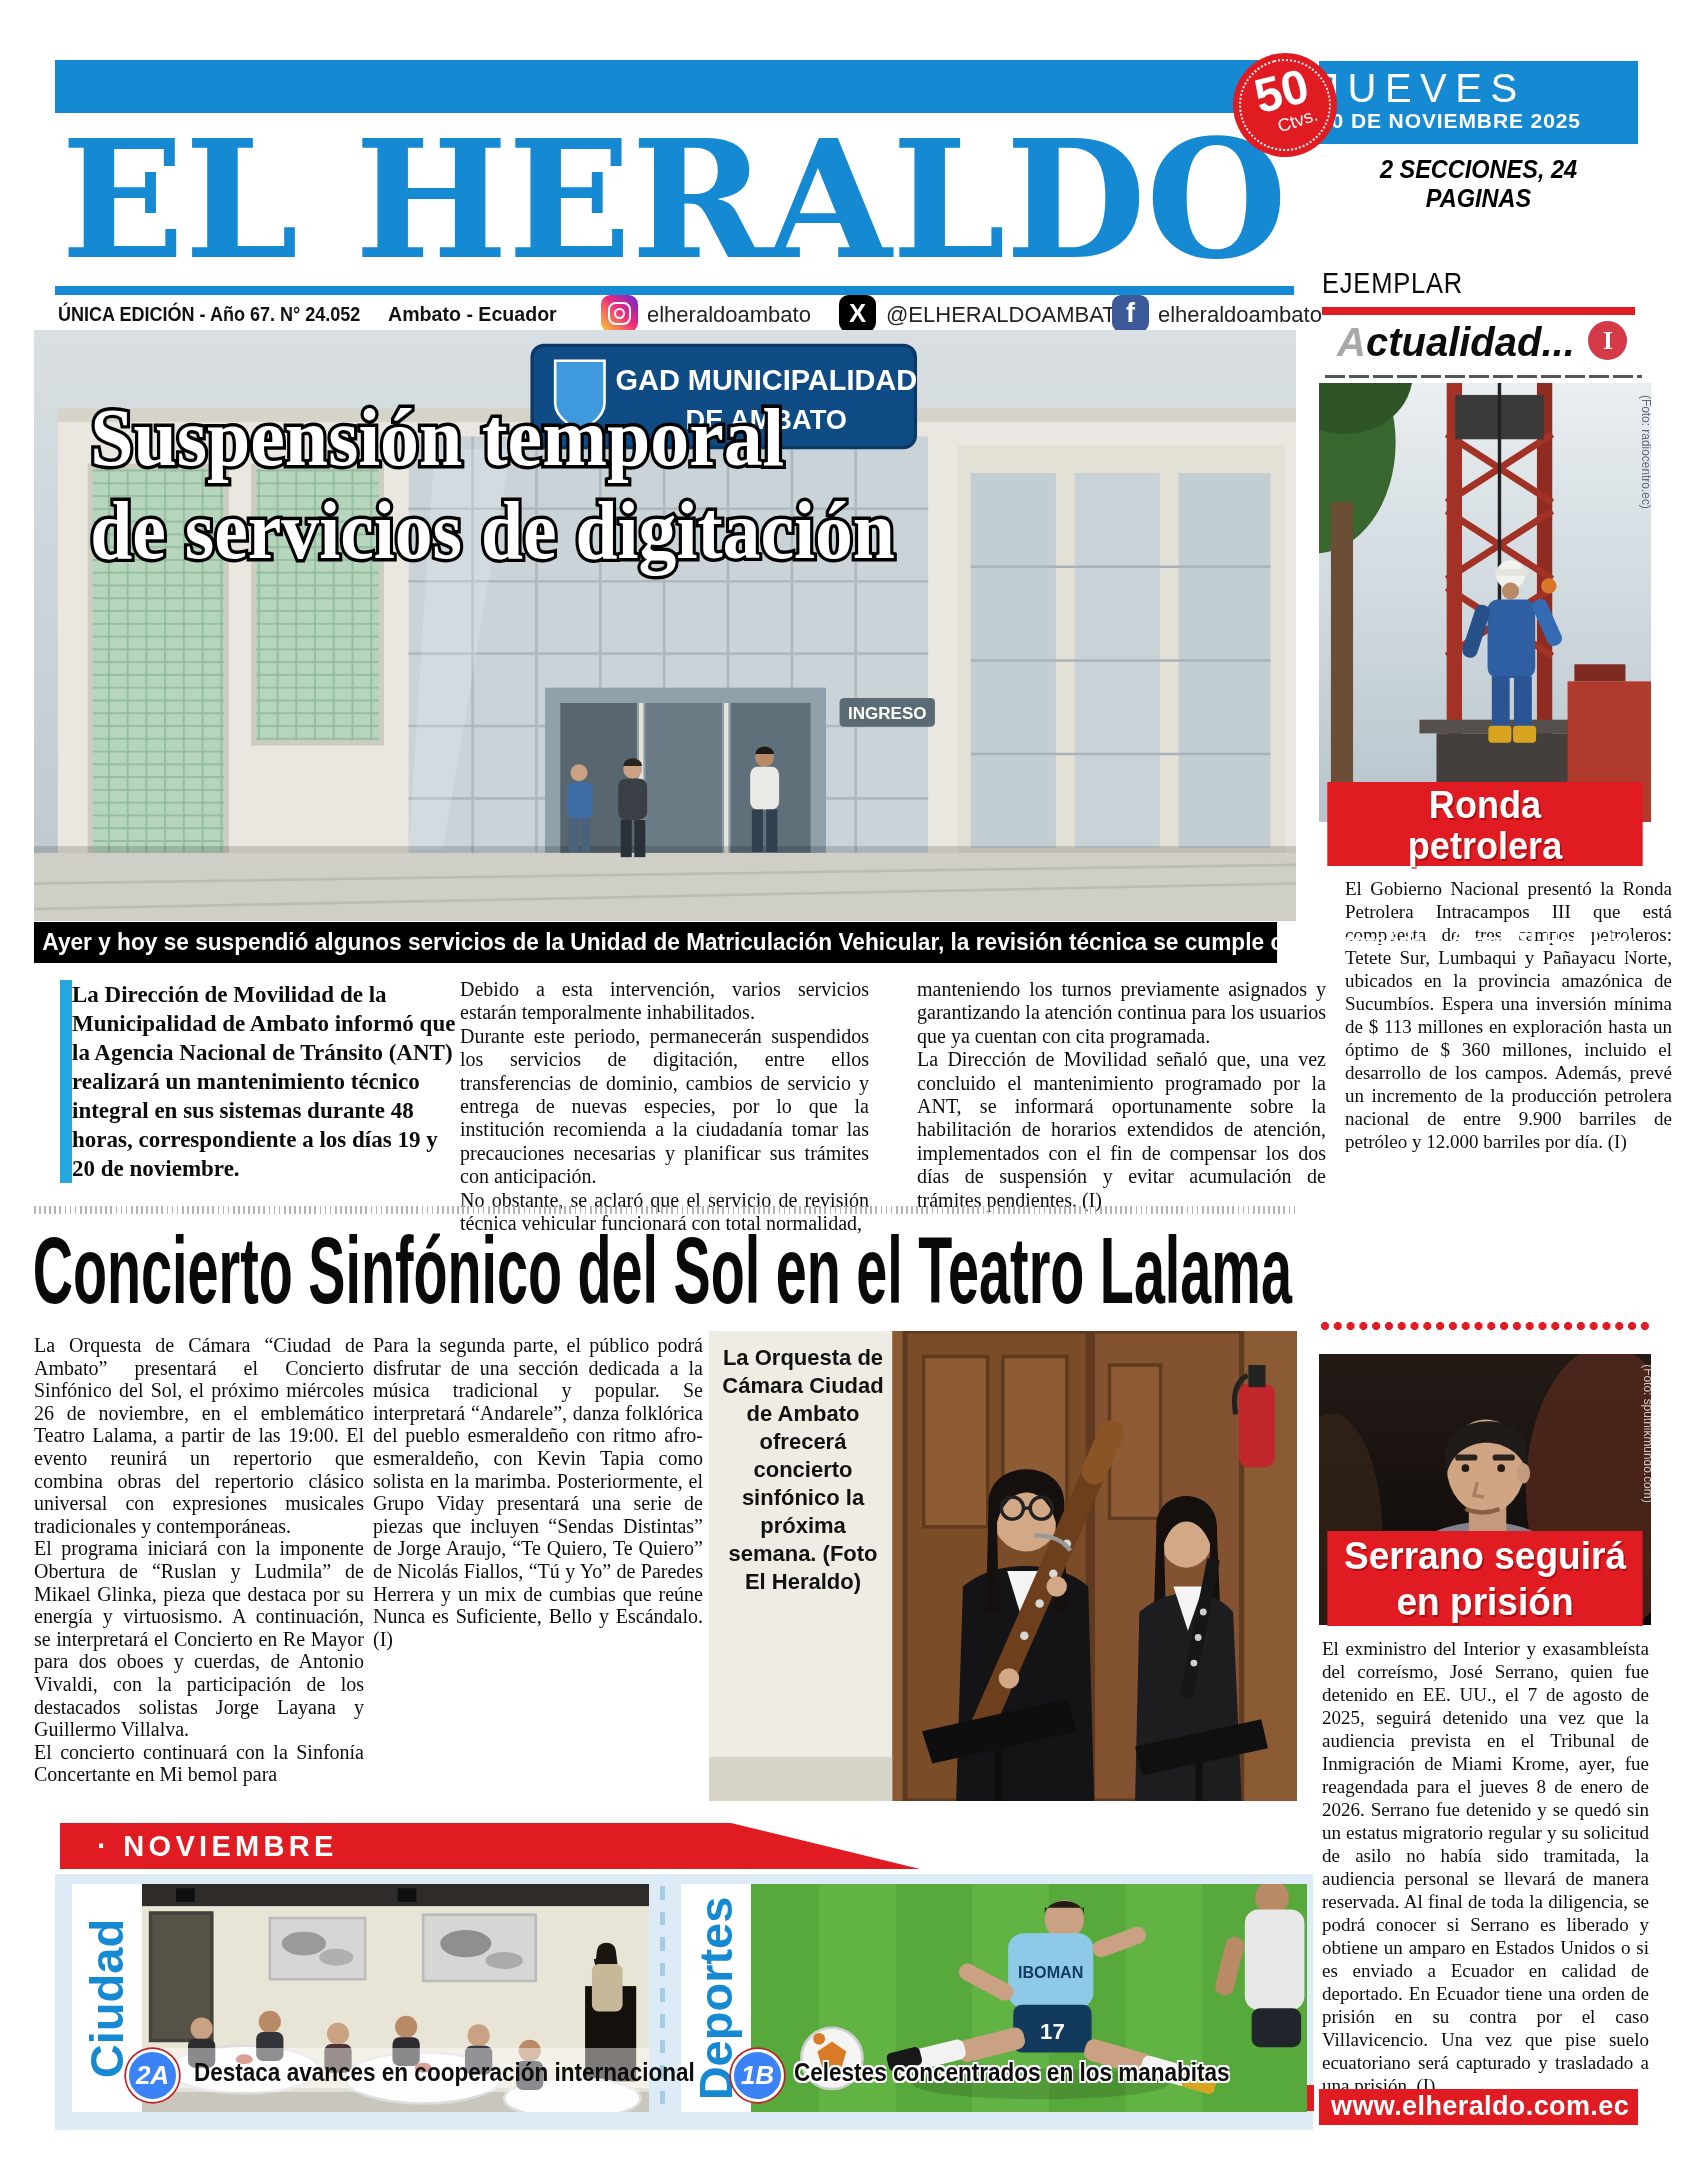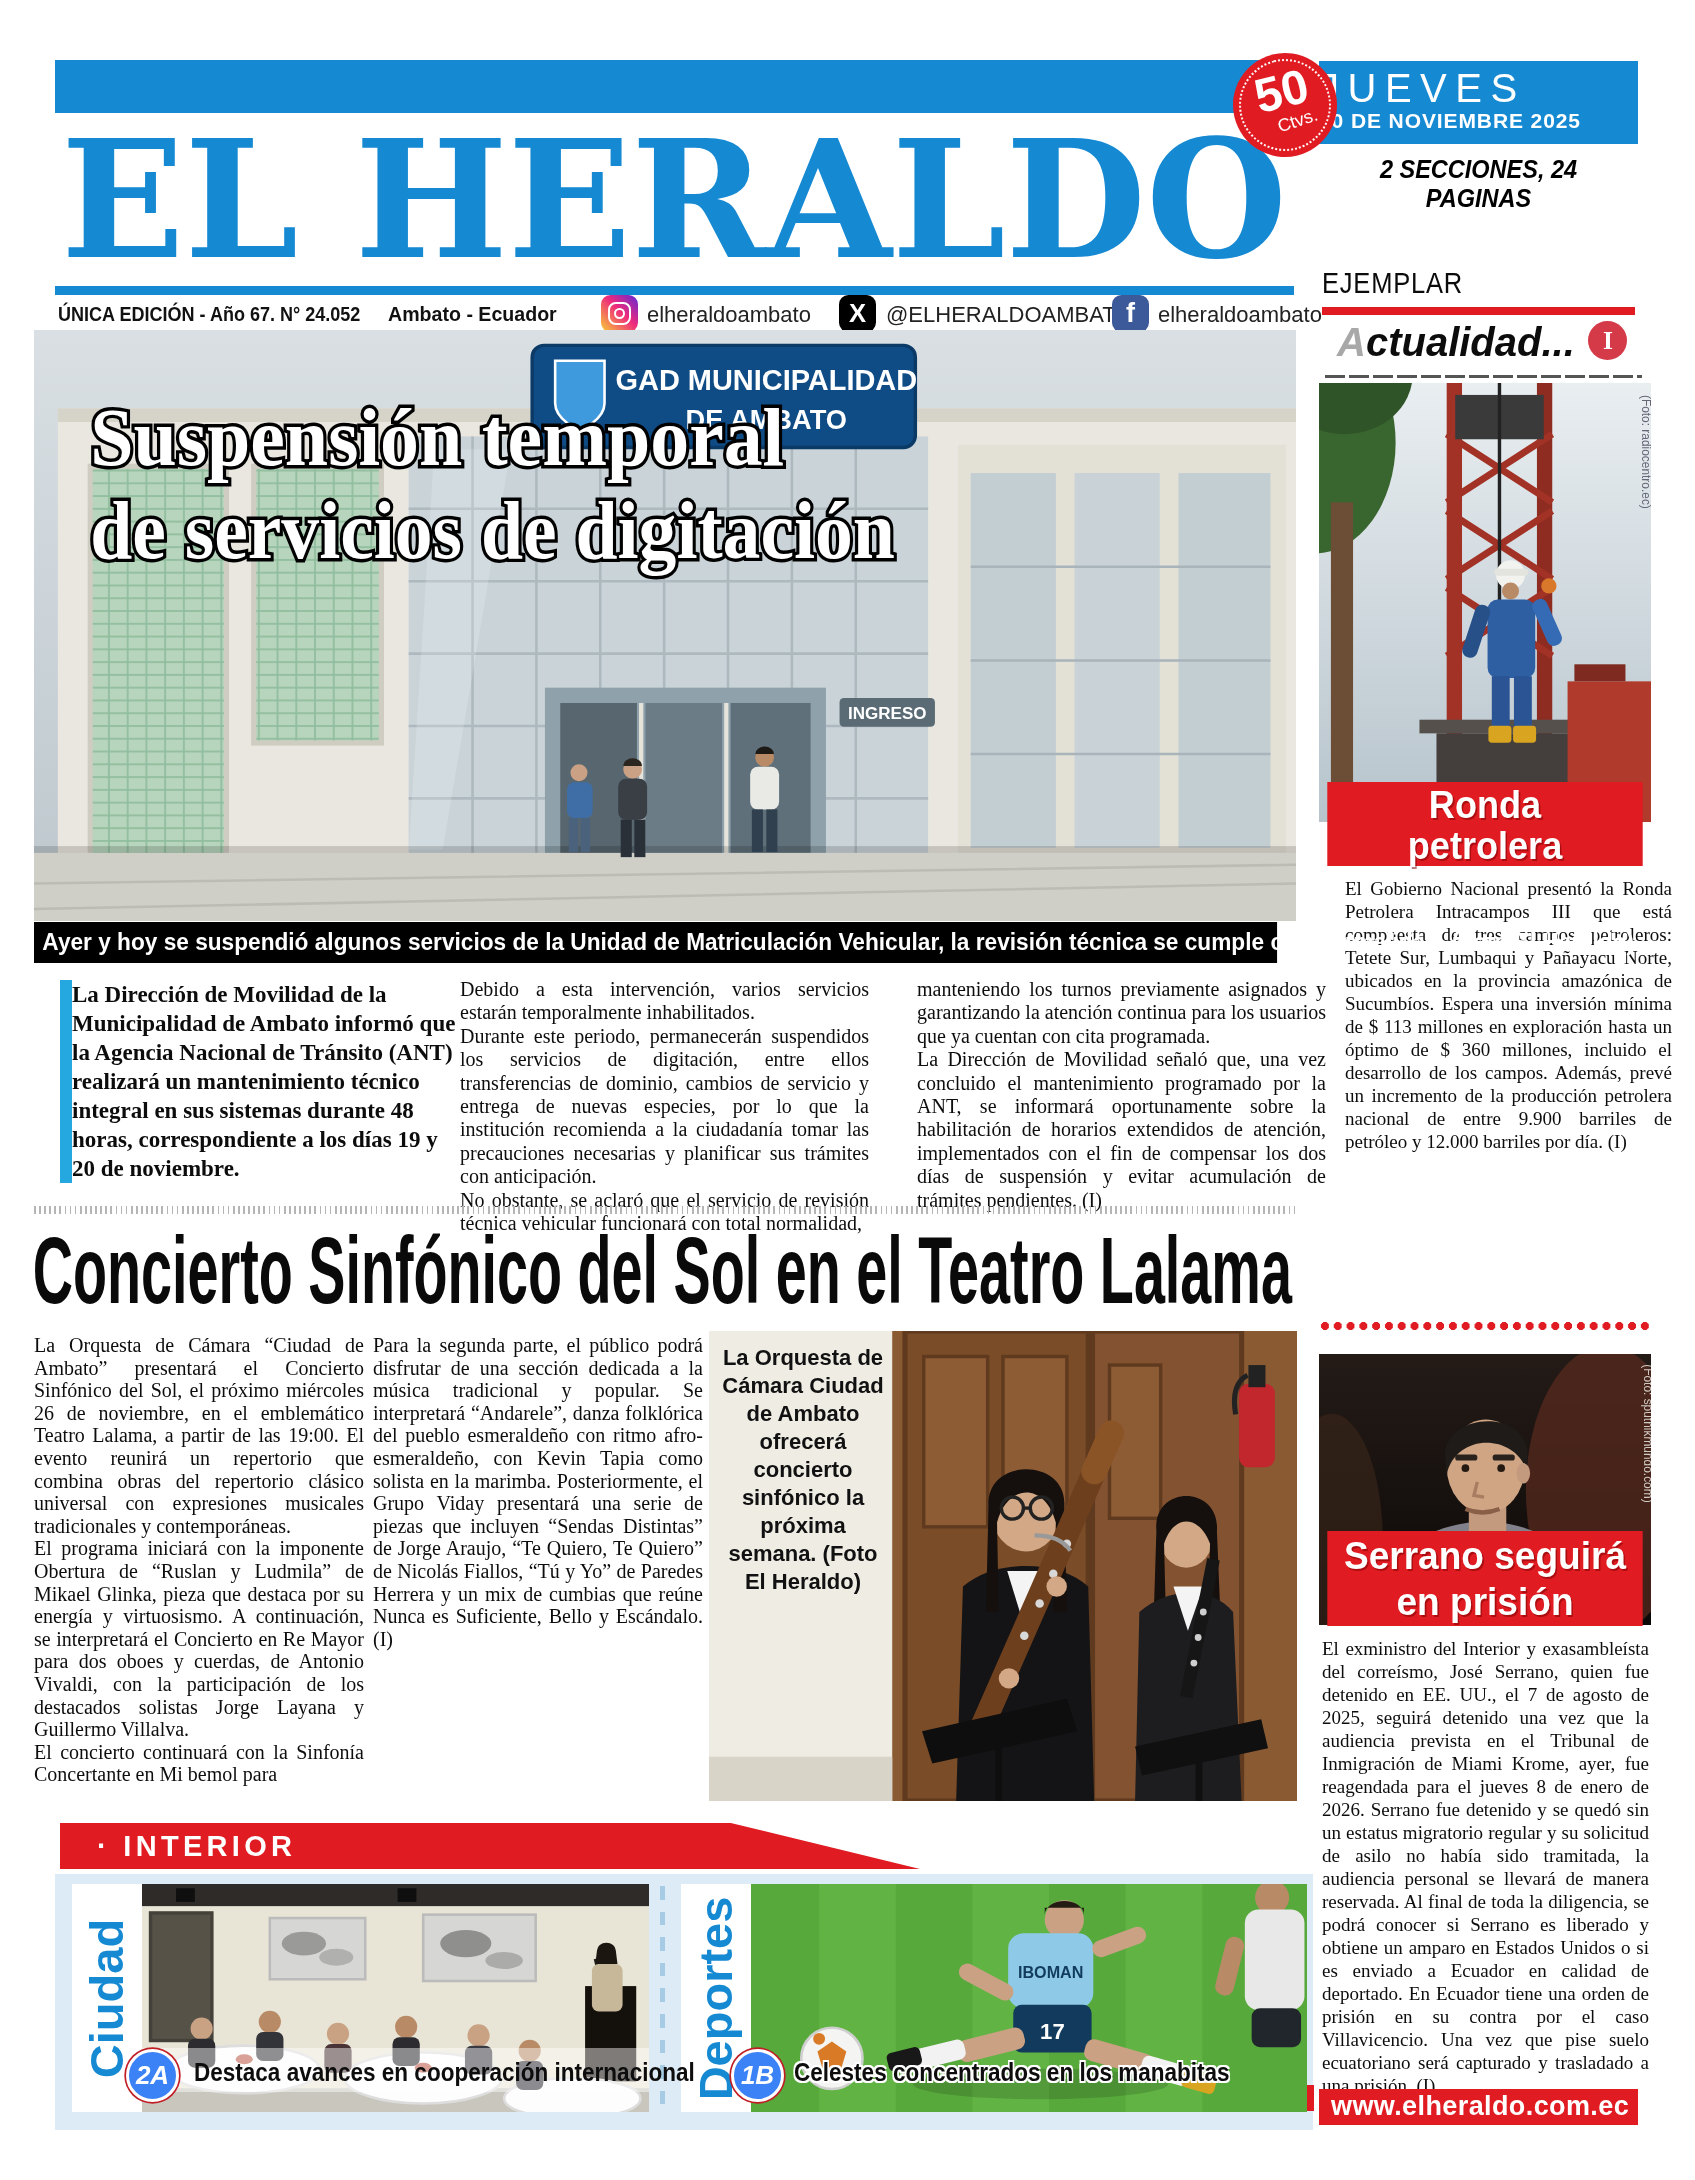--- a/index.html
+++ b/index.html
@@ -386,21 +386,21 @@
           <polygon points="250,470 420,432 432,470 262,508" fill="#0e0e0e"></polygon>
           <line x1="340" y1="490" x2="340" y2="552" stroke="#0e0e0e" stroke-width="8"></line>
           <polygon points="500,488 648,456 656,490 508,522" fill="#101010"></polygon>
           <line x1="575" y1="505" x2="575" y2="552" stroke="#101010" stroke-width="8"></line>
         </g>
       </g>
     </svg>
   </div>
   <div class="abs concert-cap">La Orquesta de Cámara Ciudad de Ambato ofrecerá concierto sinfónico la próxima semana. (Foto El Heraldo)</div>
 
-  <div class="abs interior-bar">· INTERIOR</div>
+  <div class="abs interior-bar">· NOVIEMBRE</div>
   <div class="abs panel"></div>
   <div class="abs panel-red-corner"></div>
 
   <div class="abs vstrip vs-ciudad">
     <span class="vlabel">Ciudad</span>
   </div>
   <div class="abs bphoto ph-ciudad">
     <svg width="507" height="228" viewBox="0 0 595 268" preserveAspectRatio="none">
       <g>
         <rect width="595" height="268" fill="#e9e5d6"></rect>

